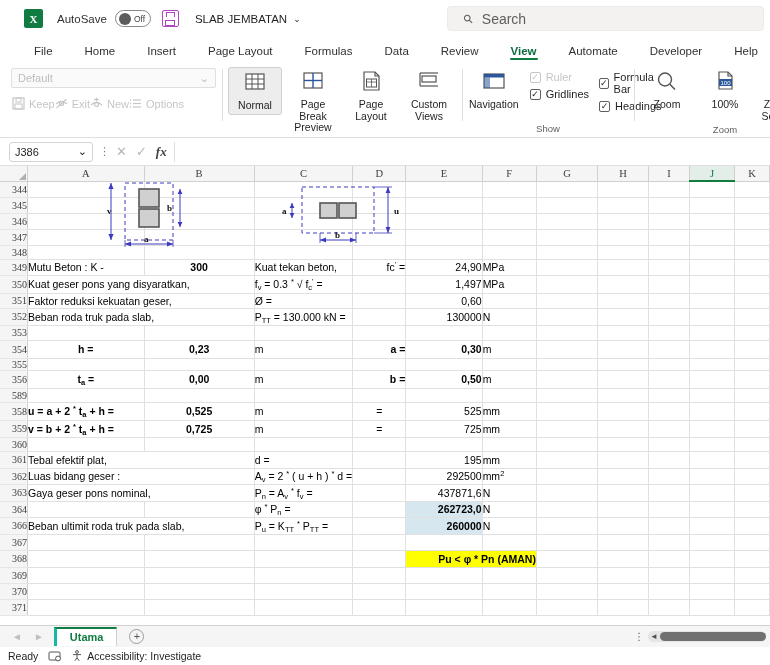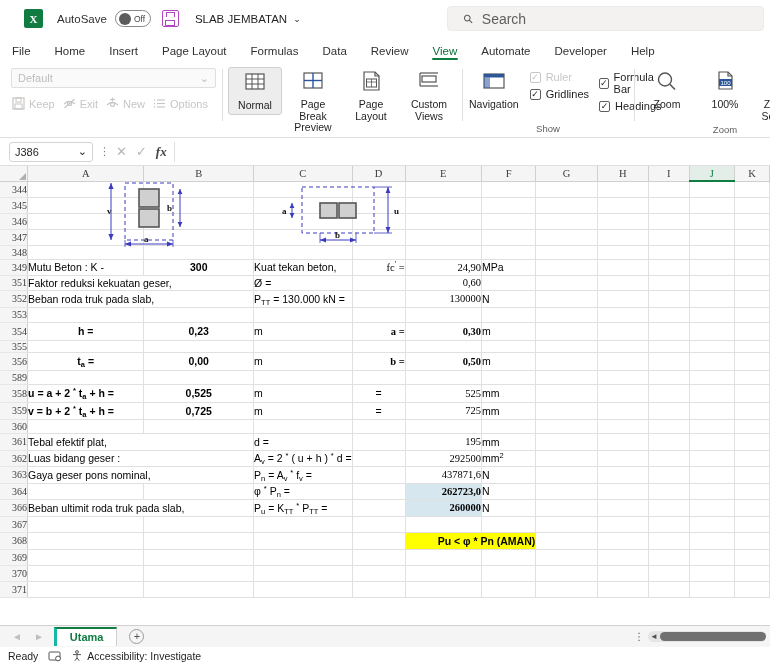--- a/index.html
+++ b/index.html
@@ -43,27 +43,27 @@
     position:absolute; left: 447px; top: 6px; width: 317px; height: 25px;
     background: #f3f2f1; border-radius: 4px; display:flex; align-items:center;
     border: 1px solid #edebe9;
   }
   .searchbox .mag { margin-left: 16px; font-size: 12px; color:#605e5c; transform: rotate(-45deg); display:inline-block;}
   .searchbox .ph { font-size: 14px; color: #605e5c; margin-left: 9px; }
 
   
   .ribbon-tabs {
     height: 24px; flex: 0 0 24px; display:flex; align-items:flex-end;
-    background:#fff; padding-left: 2px; gap: 4px;
+    background:#fff; padding-left: 24px; gap: 12px;
   }
   .rtab {
     font-size: 11.5px; color: #323130; padding: 2px 10px 4px 10px;
     position: relative; white-space: nowrap;
   }
-  .rtab.active { color:#0f6c3e; font-weight: normal; }
+  .rtab.active { color:#0f6c3e; font-weight: bold; }
   .rtab.active::after {
     content:""; position:absolute; left: 9px; right: 9px; bottom: 1px;
     height: 2px; background: #107C41; border-radius: 1px;
   }
 
   
   .ribbon {
     flex: 0 0 77px; height:77px; background:#ffffff;
     border-bottom: 1px solid #e1dfdd; display:flex; align-items:stretch;
     padding: 3px 0 0 0; position: relative; overflow:hidden;
@@ -73,21 +73,21 @@
   .rgroup .glabel { text-align:center; font-size:9.5px; color:#605e5c; padding-bottom:3px; }
   .rgroup + .rgroup::before {
     content:""; position:absolute; left:0; top:5px; bottom:16px; width:1px; background:#e1dfdd;
   }
   .sheetview-col { width: 222px; }
   .sv-dropdown {
     width: 205px; height: 20px; border:1px solid #e1dfdd; border-radius:2px;
     background:#fafafa; color:#bdbdbd; font-size:11px; display:flex; align-items:center;
     padding: 0 6px; margin: 2px 0 5px 5px; justify-content: space-between;
   }
-  .sv-row { display:flex; gap:8px; padding-left: 6px; align-items:flex-end;}
+  .sv-row { display:flex; padding-left: 6px; align-items:flex-end;}
   .sv-btn { display:flex; align-items:center; gap:4px; color:#c8c6c4; font-size:11px; }
   .sv-icn { width:13px; height:13px; position:relative; display:inline-block;}
 
   .bigbtn {
     width: 54px; display:flex; flex-direction:column; align-items:center;
     font-size: 10.5px; color:#201f1e; line-height: 11.5px; text-align:center;
     padding: 2px 1px; border-radius:3px;
   }
   .bigbtn.sel { background:#ededed; border:1px solid #d0d0d0; }
   .bigicon { width:28px; height:28px; margin-bottom:2px; position:relative; }
@@ -141,21 +141,21 @@
     width:30px; background:#f5f5f5; border-right:1px solid #d0d0d0;
     border-bottom:1px solid #e6e6e6; font-size:10px; color:#3b3b3b;
     text-align:right; padding-right:3px; font-family:"Liberation Serif", serif;
   }
   td.cell {
     border-right:1px solid #e0e0e0; border-bottom:1px solid #e0e0e0;
     font-size:10.5px; color:#000; padding:0 2px; white-space:nowrap; overflow:visible;
     vertical-align: middle;
   }
   td.cell.nb { border-right: none; padding-left: 32px; }
-  .al-r { text-align:right;font-family:Liberation Serif, serif; }
+  .al-r { text-align:right; }
   .al-c { text-align:center; }
   .al-l { text-align:left; }
   .blue { color:#1f4e9c; }
   .bold { font-weight:bold; }
   .red  { color:#e00000; }
   .cyanbg { background:#d6e7ef; }
   .yellowbg { background:#ffff00; }
   sub { font-size:7.5px; vertical-align: baseline; position:relative; top:2px; }
   sup { font-size:7.5px; vertical-align: baseline; position:relative; top:-4px; }
 
@@ -541,20 +541,33 @@
         <td class="cell al-r">fc<sup>'</sup> =</td>
         <td class="cell al-r blue">24,90</td>
         <td class="cell al-l">MPa</td>
         <td class="cell"></td>
             <td class="cell"></td>
         <td class="cell"></td>
             <td class="cell"></td>
         <td class="cell"></td>
       </tr>
 
+      <tr style="height:18px">
+        <td class="rowhead">350</td>
+        <td class="cell al-l" colspan="2">Kuat geser pons yang disyaratkan,</td>
+        <td class="cell al-l">f<sub>v</sub> = 0.3 <sup>*</sup> √ f<sub>c</sub><sup>'</sup>  =</td>
+        <td class="cell"></td>
+        <td class="cell al-r">1,497</td>
+        <td class="cell al-l">MPa</td>
+        <td class="cell"></td>
+            <td class="cell"></td>
+        <td class="cell"></td>
+            <td class="cell"></td>
+        <td class="cell"></td>
+      </tr>
 
       <tr style="height:15px">
         <td class="rowhead">351</td>
         <td class="cell al-l" colspan="2">Faktor reduksi kekuatan geser,</td>
         <td class="cell al-l">Ø  =</td>
         <td class="cell"></td>
         <td class="cell al-r red">0,60</td>
         <td class="cell"></td>
         <td class="cell"></td>
             <td class="cell"></td>

